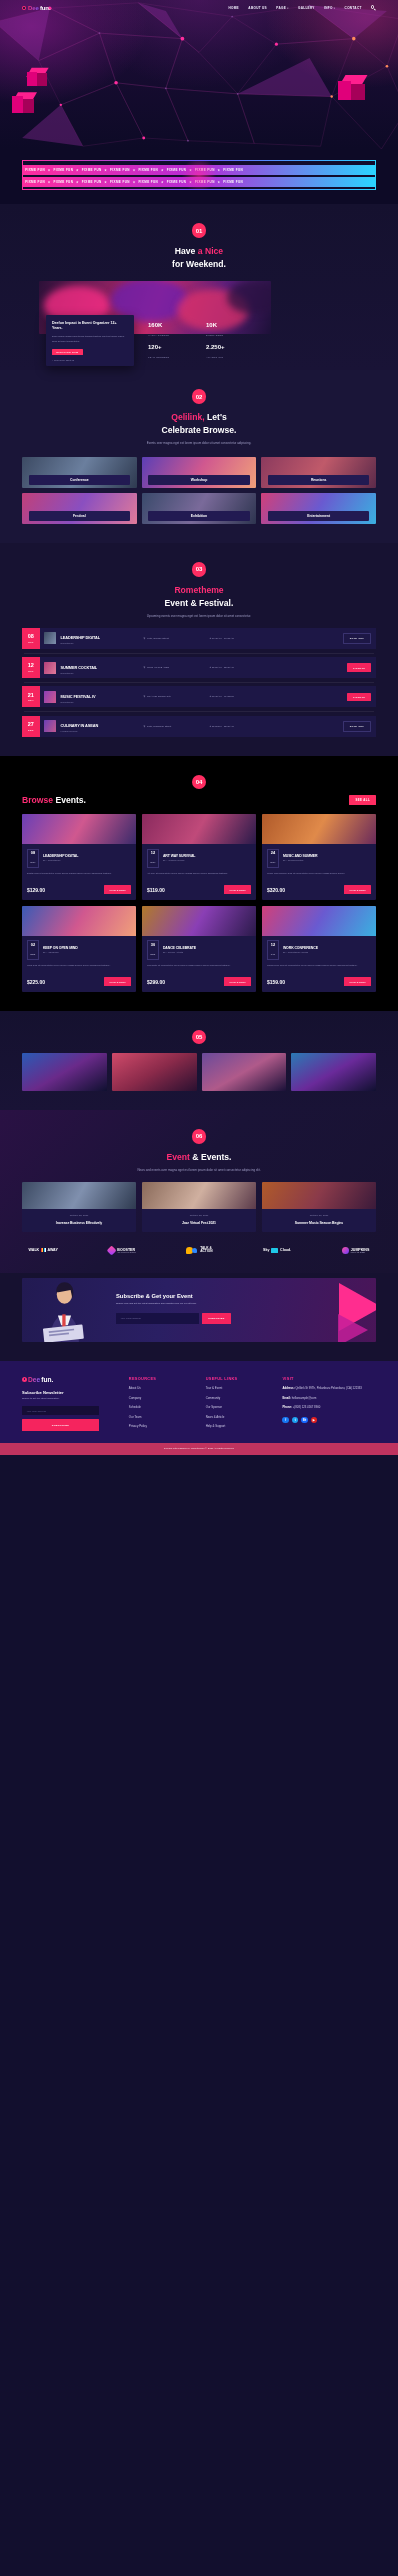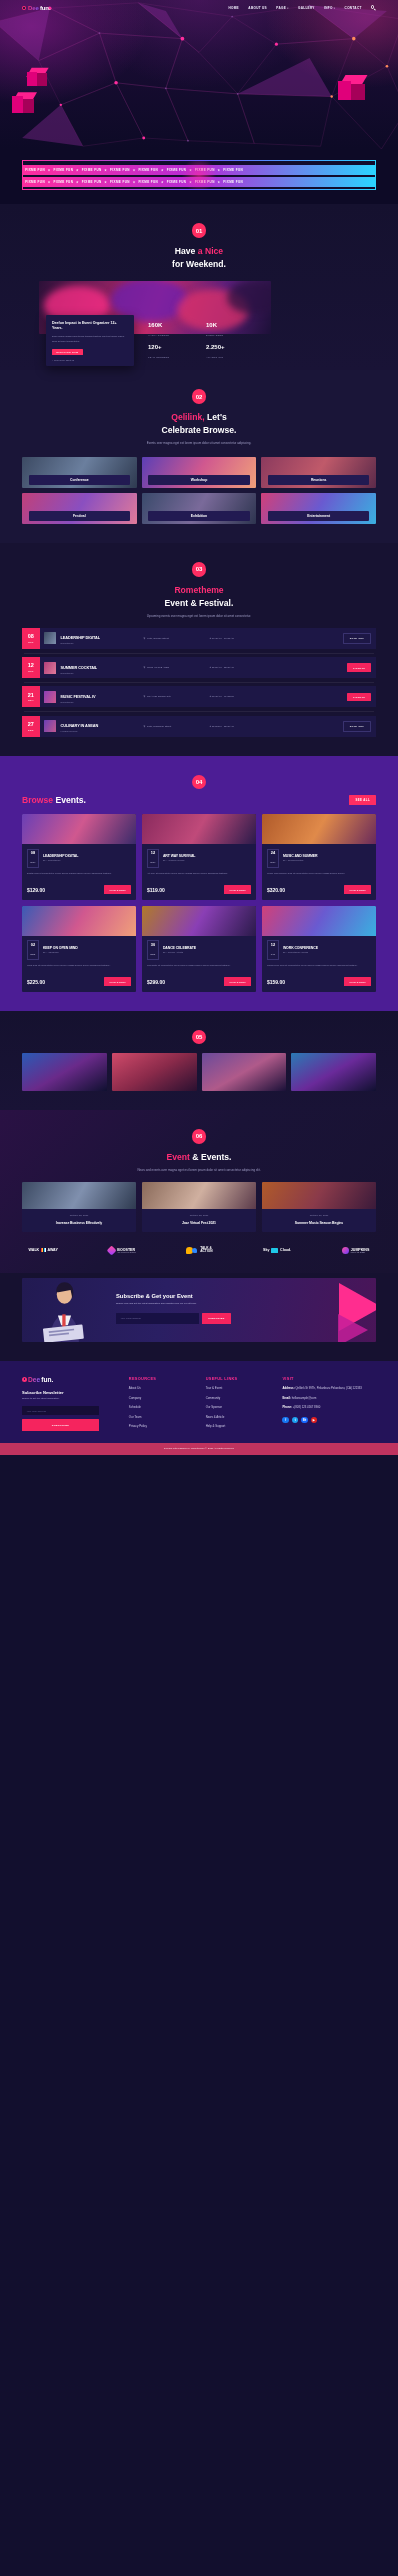--- a/index.html
+++ b/index.html
@@ -134,21 +134,21 @@
   .ev-name span{display:block;font-size:2.4px;color:#8481ad;margin-top:1.1px}
   .ev-meta{font-size:2.5px;color:#9895bf;width:66px}
   .ev-meta .pin{color:#c6c3e6;margin-right:1.7px}
   .ev-time{font-size:2.5px;color:#9895bf;width:55px}
   .ev-btn{margin-left:auto;margin-right:5px;font-size:2.3px;font-weight:bold;letter-spacing:0.3px;
     padding:3.3px 6px;border-radius:0.6px}
   .ev-btn.tickets{background:#f5245e;color:#fff;border:none;cursor:pointer}
   .ev-btn.sold{background:transparent;color:#fff;border:0.6px solid #3a3370;cursor:pointer}
 
   
-  .s04{background:#4c1d95}
+  .s04{background:#000000}
   .browse-head{display:flex;align-items:flex-end;justify-content:space-between;margin-top:-2.2px}
   .browse-head .t{font-size:8.6px;font-weight:bold}
   .grid3{display:grid;grid-template-columns:repeat(3,1fr);gap:6px;margin-top:8.8px}
   .pcard{background:#1d1746;border-radius:1.1px;overflow:hidden}
   .pcard .ph{height:30px}
   .pcard .body{padding:4.4px 5px 6px}
   .pcard .top{display:flex;align-items:center;gap:3.9px}
   .pcard .dt{border:0.6px solid #3a3370;width:12px;text-align:center;padding:1.7px 0;flex:none}
   .pcard .dt b{font-size:3.9px;display:block;font-weight:bold;line-height:1}
   .pcard .dt span{font-size:2.1px;color:#d6d3ef;letter-spacing:0.2px}

